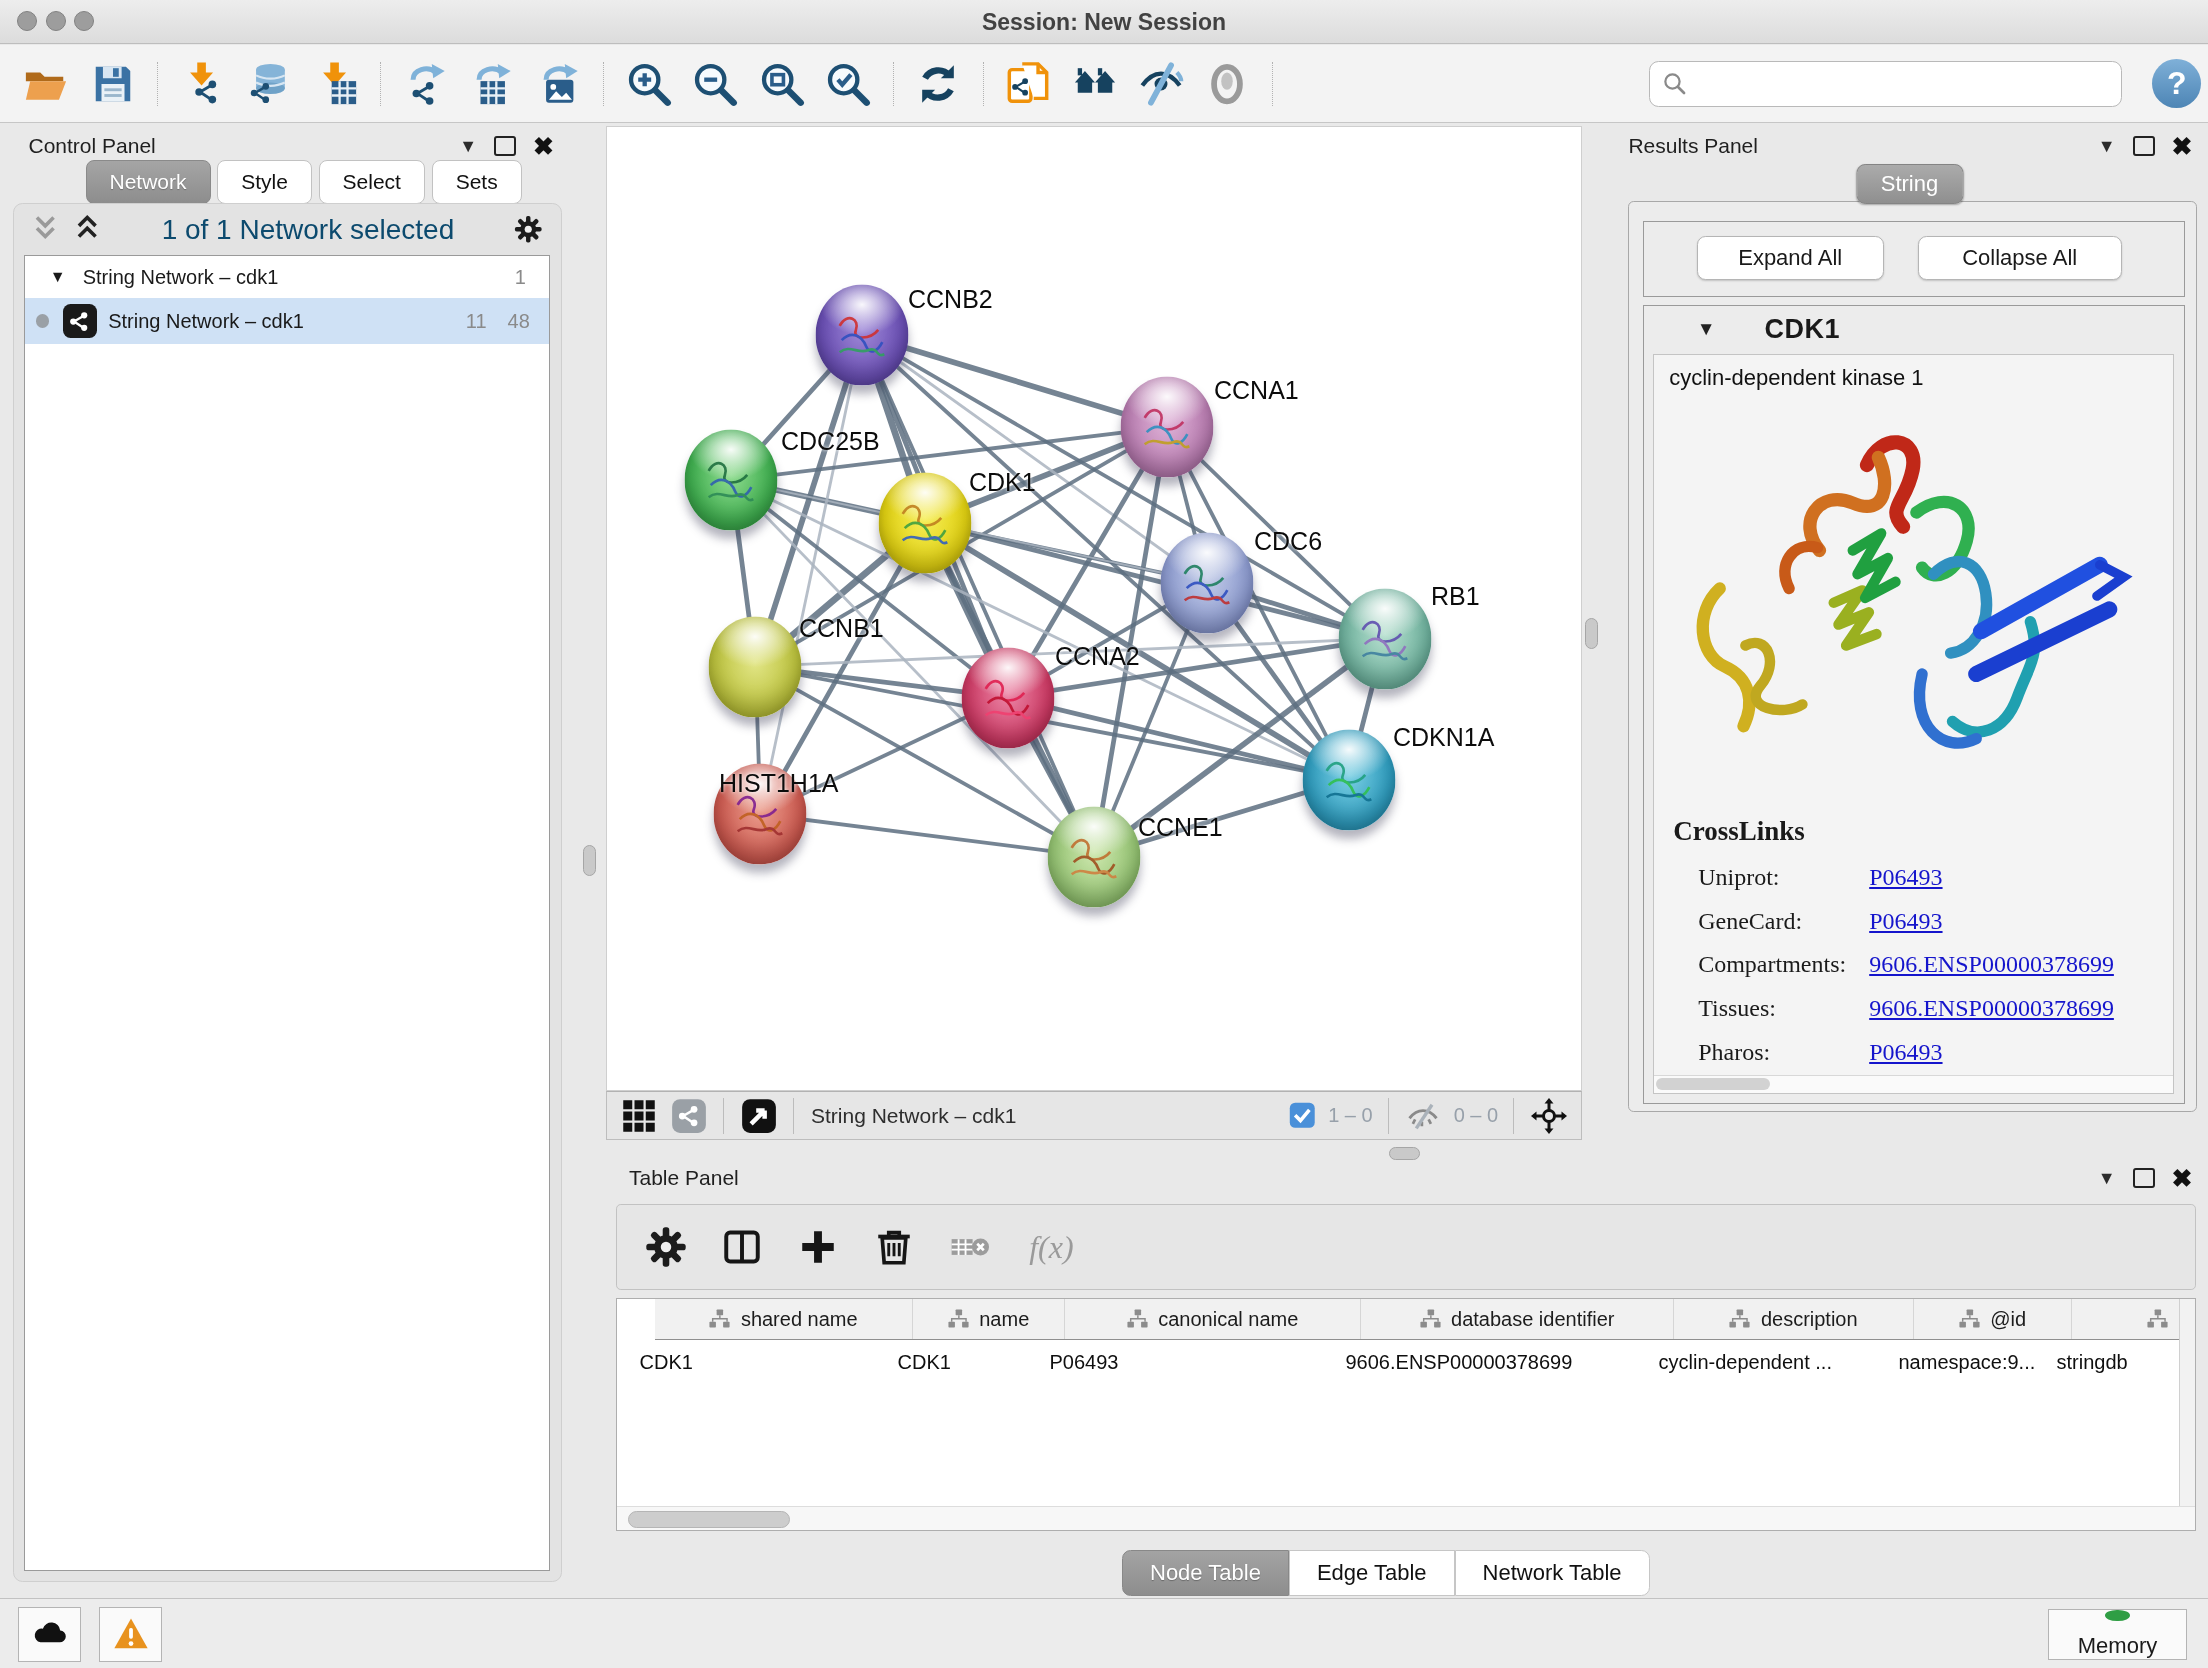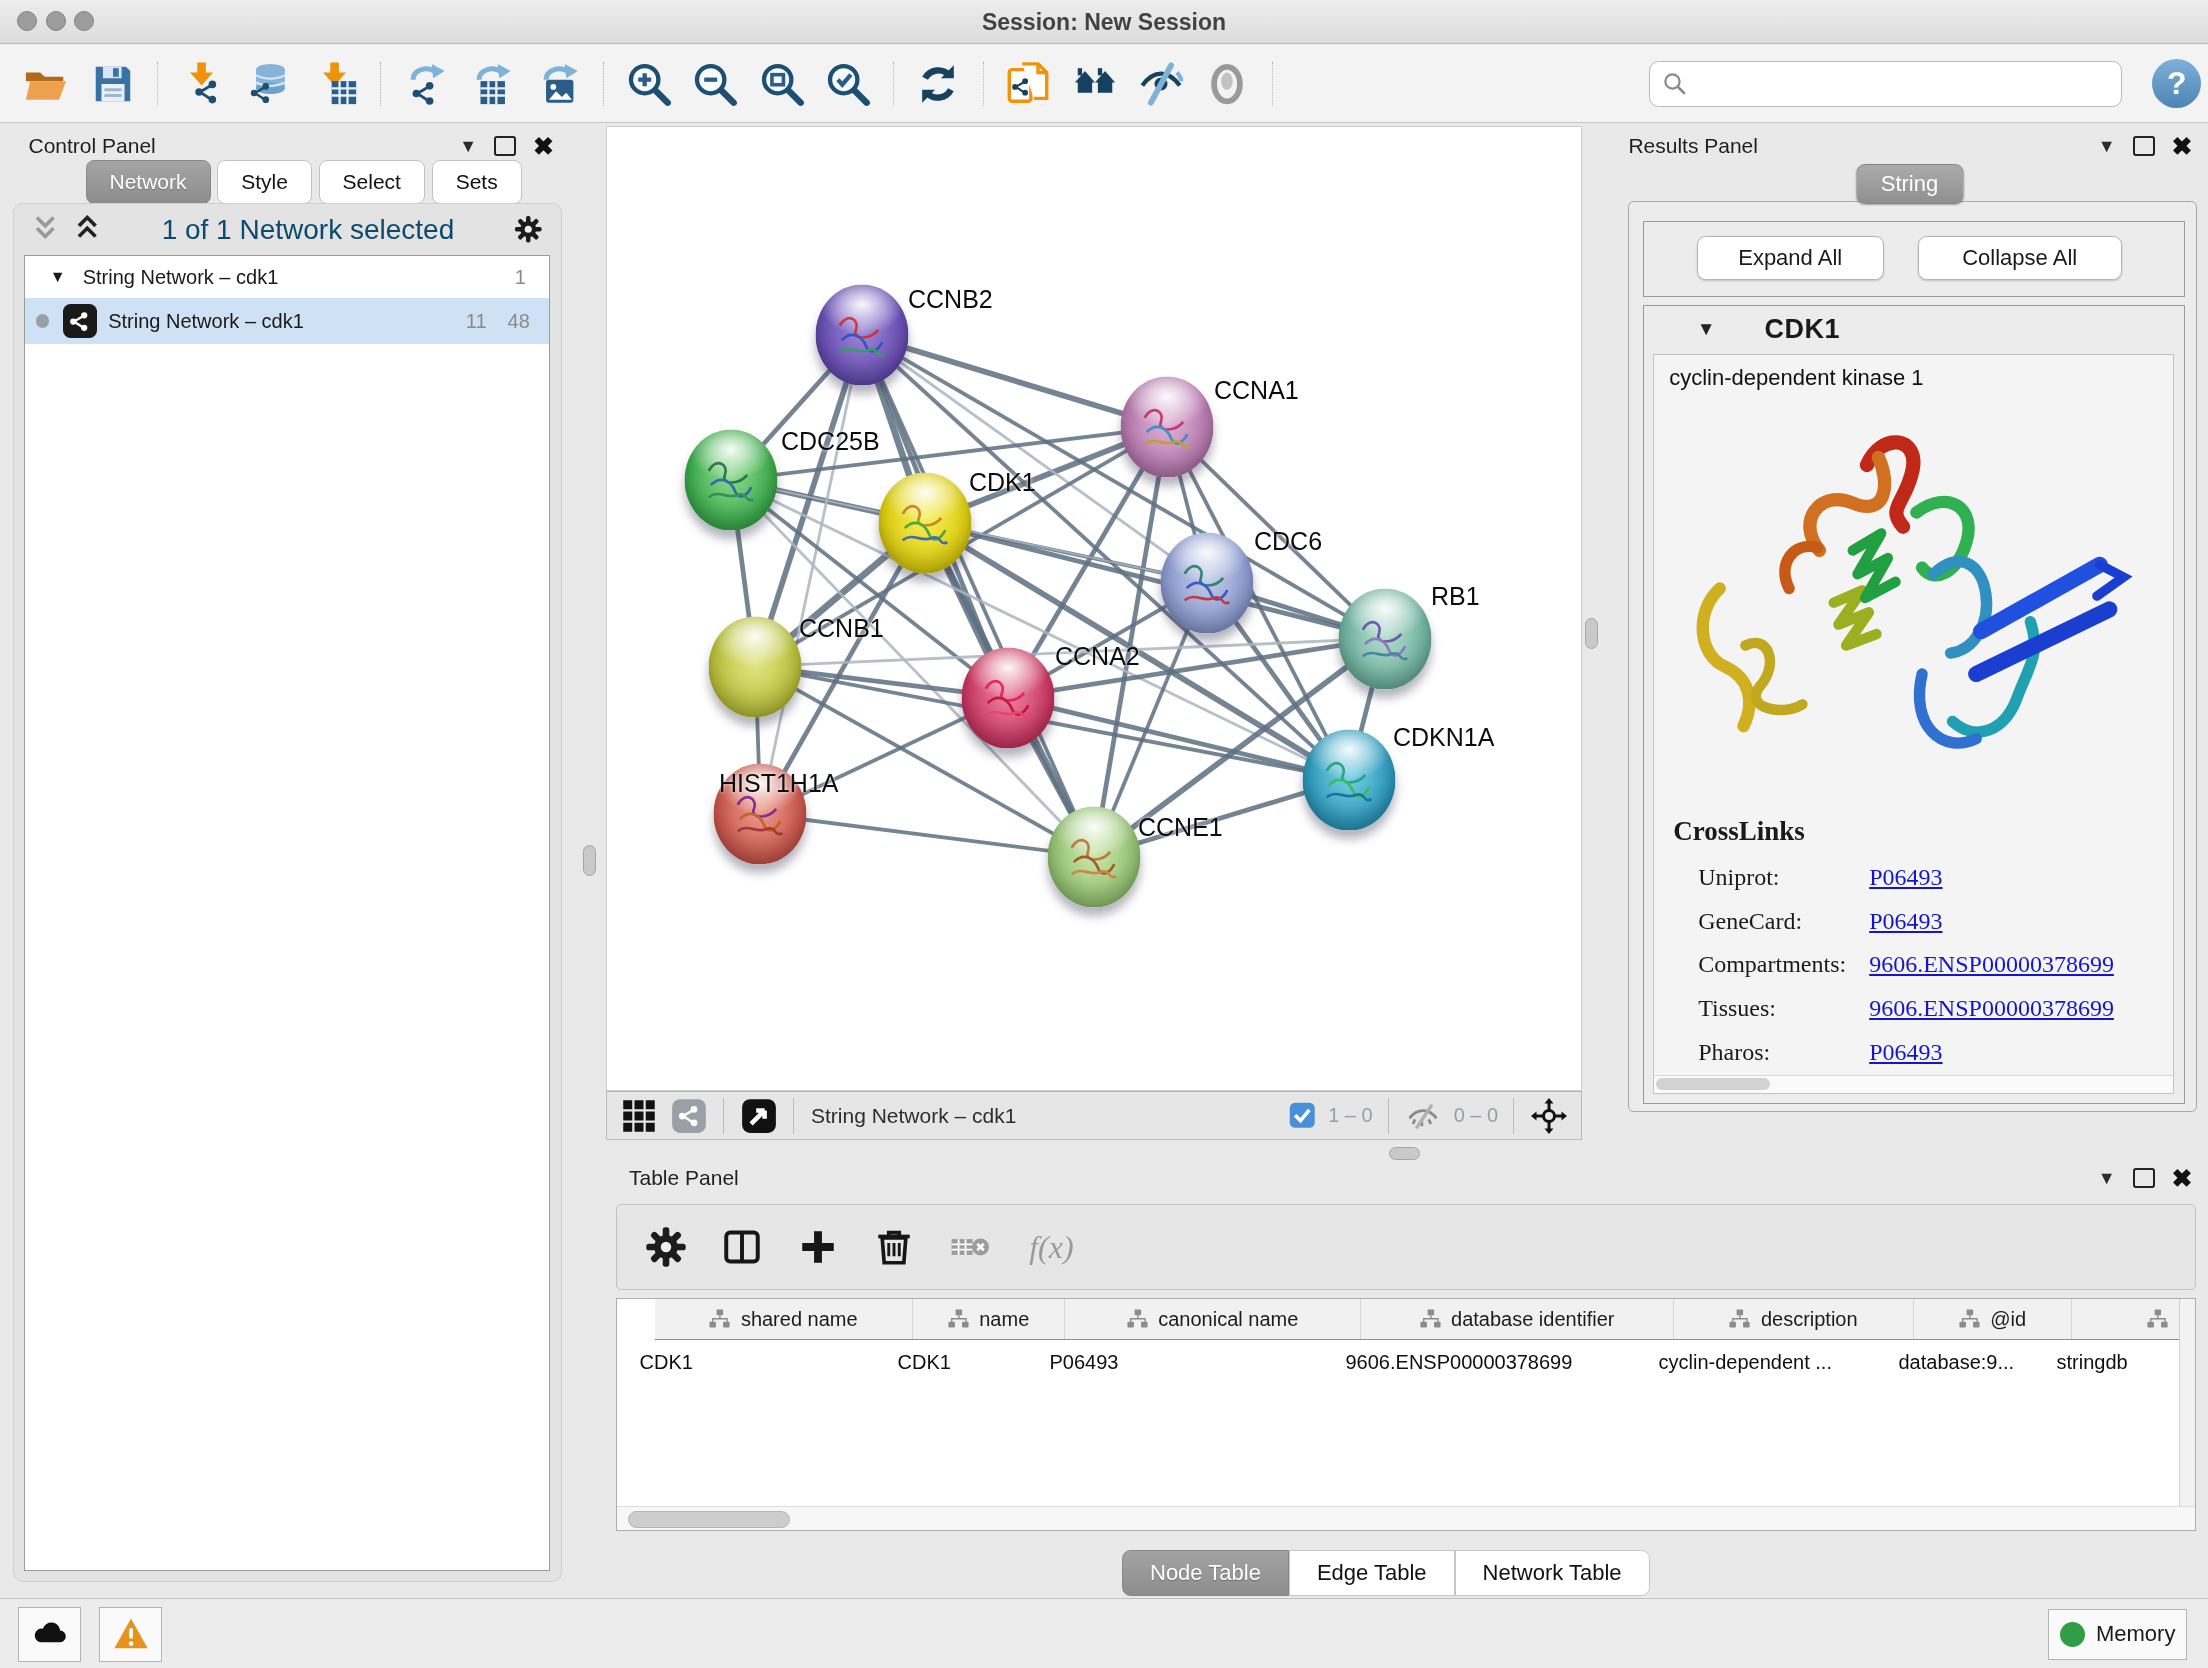--- a/index.html
+++ b/index.html
@@ -101,21 +101,21 @@
   .tp-tabs{position:absolute;left:516px;top:388px;display:flex;}
   .tp-tab{height:44px;padding:0 27px;display:flex;align-items:center;justify-content:center;font-size:22px;background:#fff;border:1px solid #c6c6c6;color:#111;}
   .tp-tab:first-child{border-radius:8.6px 0 0 8.6px;}
   .tp-tab:last-child{border-radius:0 8.6px 8.6px 0;}
   .tp-tab.active{background:linear-gradient(#a3a3a3,#8d8d8d);border-color:#888;color:#fff;text-shadow:0 1px 1px rgba(0,0,0,.3);}
 
   
   .statusbar{position:absolute;left:0;top:1598px;width:100%;height:70px;background:#ececec;border-top:1px solid #c2c2c2;box-sizing:border-box;}
   .sb-btn{position:absolute;top:7.6px;width:63px;height:55px;background:#fafafa;border:1.9px solid #b4b4b4;box-sizing:border-box;display:flex;align-items:center;justify-content:center;}
   .sb-btn svg{width:38px;height:38px;}
-  .sb-memory{position:absolute;right:21px;top:9.5px;width:139px;height:51px;background:#fafafa;border:1.9px solid #b4b4b4;box-sizing:border-box;display:flex;align-items:center;justify-content:center;gap:11.4px;font-size:22px;}
+  .sb-memory{position:absolute;right:21px;top:9.5px;width:139px;height:51px;background:#fafafa;border:1.9px solid #b4b4b4;box-sizing:border-box;display:flex;align-items:center;justify-content:center;gap:11.4px;font-size:22px;flex-direction:column;}
   .sb-dot{width:25px;height:25px;border-radius:50%;background:#2f9e44;}
 </style>
 </head>
 <body>
 
 <div id="app">
 
   <div class="titlebar">
     <span class="tl tl1"></span>
     <span class="tl tl2"></span>
@@ -821,21 +821,21 @@
             <span>namespace</span>
           </div>
         </div>
       <div id="tp-rows">
           <div class="tp-datarow">
             <div class="td-cell" style="width: 258px;">CDK1</div>
             <div class="td-cell" style="width: 152px;">CDK1</div>
             <div class="td-cell" style="width: 296px;">P06493</div>
             <div class="td-cell" style="width: 313px;">9606.ENSP00000378699</div>
             <div class="td-cell" style="width: 240px;">cyclin-dependent ...</div>
-            <div class="td-cell" style="width: 158px;">database:9...</div>
+            <div class="td-cell" style="width: 158px;">namespace:9...</div>
             <div class="td-cell" style="width: 285px;">stringdb</div>
           </div>
         </div>
       <div class="tp-vscroll"></div>
       <div class="tp-hscroll">
           <div class="tp-hthumb"></div>
         </div>
     </div>
     <div class="tp-tabs" id="tp-tabs">
         <div class="tp-tab active">Node Table</div>

